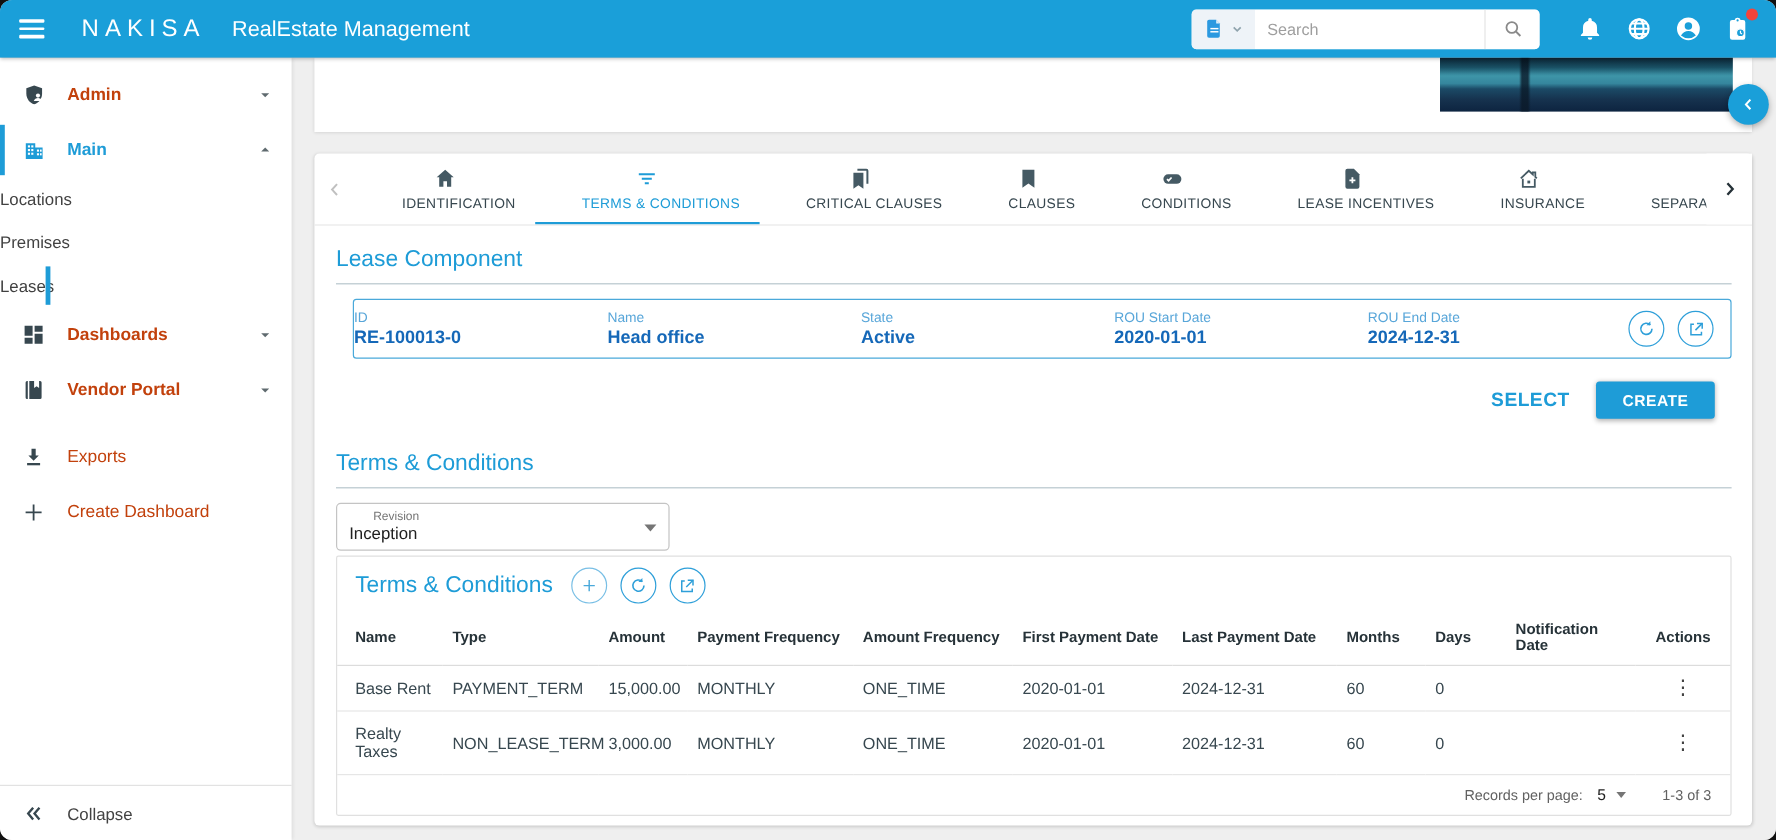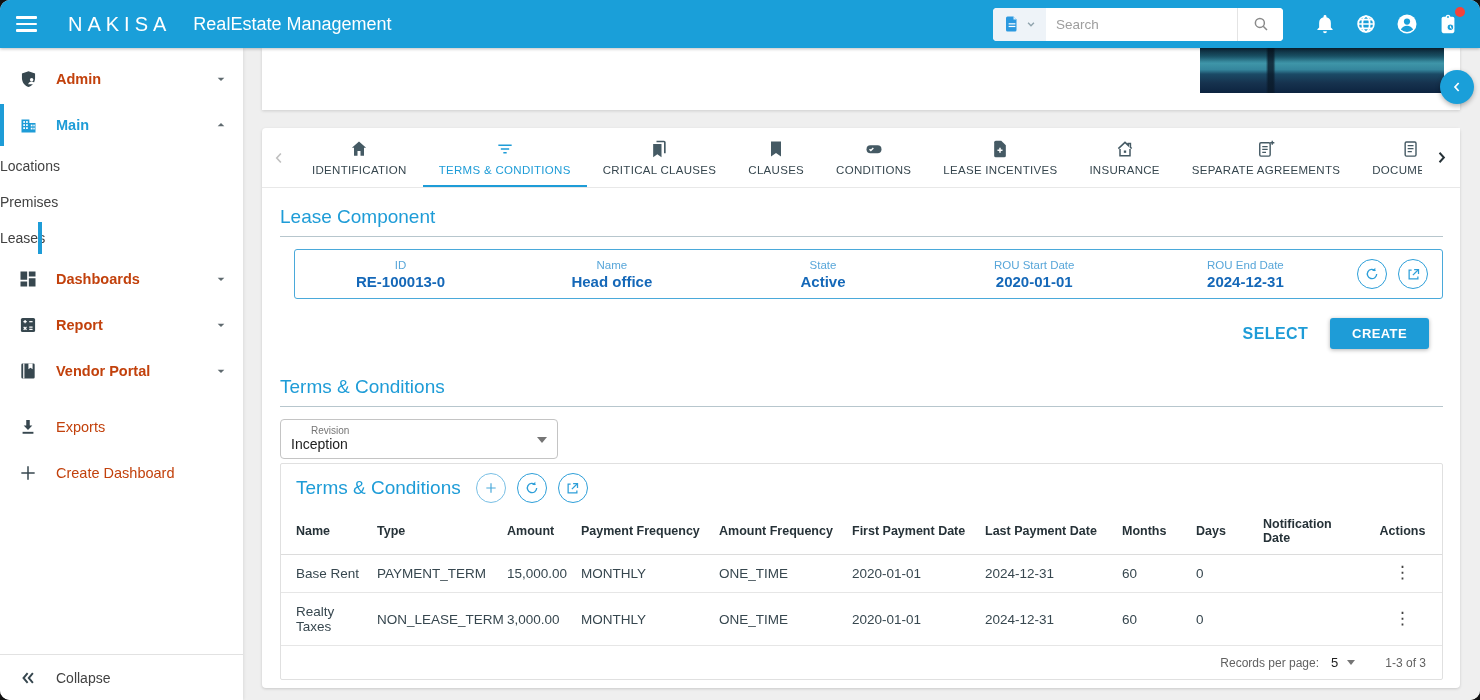--- a/index.html
+++ b/index.html
@@ -54,34 +54,34 @@
   .carousel-btn { position:absolute; top:22px; right:6px; width:34px; height:34px; border-radius:50%; background:#1a9fd9; border:none; color:#fff; box-shadow:0 2px 5px rgba(0,0,0,.3); cursor:pointer; display:flex; align-items:center; justify-content:center; z-index:25; }
 
   .main-card { position:relative; margin:18px 20px 0 19px; height:560px; background:#fff; border-radius:4px; box-shadow:0 1px 3px rgba(0,0,0,.16); }
 
   
   .tabbar { display:flex; align-items:stretch; height:60px; border-bottom:1px solid #e8e8e8; position:relative; }
   .tab-scroll-left { width:34px; display:flex; align-items:center; justify-content:center; color:#c0c0c0; background:none; border:none; flex:none; }
   .tab-scroll-right { position:absolute; right:0; top:0; width:38px; height:59px; display:flex; align-items:center; justify-content:center; color:#263238; background:#fff; border:none; cursor:pointer; }
   .tabs-strip { display:flex; overflow:hidden; flex:1; margin-right:36px; }
   .tab { display:flex; flex-direction:column; align-items:center; justify-content:center; gap:5px; padding:0 16px; border:none; background:none; cursor:pointer; color:#37474f; position:relative; white-space:nowrap; flex:none; }
-  .tab .tlabel { font-size:11.5px; font-weight:500; letter-spacing:.3px; }
+  .tab .tlabel { font-size:11.5px; font-weight:500; letter-spacing:.3px;margin-left:23px; }
   .tab svg { color:#455a64; }
   .tab.active { color:#1e9cd7; }
   .tab.active svg { color:#1e9cd7; }
   .tab.active::after { content:""; position:absolute; left:0; right:0; bottom:0; height:2.5px; background:#1e9cd7; }
 
   .content { padding:18px 17px 0 18px; }
   .section-title { font-size:19px; font-weight:400; color:#1e9cd7; }
   .section-rule { border:none; border-top:1px solid #b7c6cd; margin:8px 0 0; }
 
   
   .lease-card { margin:12px 0 0 14px; height:50px; border:1px solid #4aa9da; border-radius:3px; display:flex; align-items:center; }
   .lease-fields { flex:1; display:flex; }
-  .lfield { flex:1; display:flex; flex-direction:column; align-items:center; justify-content:center; gap:2px; }
+  .lfield { flex:1; display:flex; flex-direction:column; justify-content:center; gap:2px; }
   .lfield .flabel { font-size:11.5px; color:#58a6d9; }
   .lfield .fvalue { font-size:15px; font-weight:700; color:#1568b8; }
   .lease-icons { display:flex; gap:11px; padding:0 14px 0 6px; }
   .circle-btn { width:30px; height:30px; border-radius:50%; border:1.4px solid #2e9fd9; background:#fff; color:#2e9fd9; display:flex; align-items:center; justify-content:center; cursor:pointer; flex:none; }
   .circle-btn.light { border-color:#79bfe5; color:#4aa9da; }
 
   .actions-row { display:flex; justify-content:flex-end; align-items:center; gap:18px; margin-top:19px; padding-right:14px; }
   .select-btn { border:none; background:none; color:#1e9cd7; font-size:16px; font-weight:700; letter-spacing:.4px; cursor:pointer; padding:6px 4px; }
   .create-btn { border:none; background:#1e9cd7; color:#fff; font-size:13px; font-weight:700; letter-spacing:.4px; padding:8px 22px; border-radius:3px; cursor:pointer; box-shadow:0 1px 4px rgba(0,0,0,.3); }
 
@@ -235,35 +235,20 @@
             <svg width="20" height="20" viewBox="0 0 24 24">
               <path fill="#37474f" d="M3 13h8V3H3v10zm0 8h8v-6H3v6zm10 0h8V11h-8v10zm0-18v6h8V3h-8z"></path>
             </svg>
           </span>
         <span class="nlabel">Dashboards</span>
         <svg class="chev" width="16" height="16" viewBox="0 0 24 24">
             <path fill="#5f6a6f" d="M7 10l5 5 5-5z"></path>
           </svg>
       </div>
 
-      <div class="nav-item">
-        <span class="nicon">
-            <svg width="20" height="20" viewBox="0 0 24 24">
-              <rect x="3.5" y="3.5" width="17" height="17" rx="2" fill="#37474f"></rect>
-              <path d="M6.5 8h4M8.5 6v4" stroke="#fff" stroke-width="1.5"></path>
-              <path d="M13.5 8h4" stroke="#fff" stroke-width="1.5"></path>
-              <path d="M13.5 14.6h4M13.5 17.2h4" stroke="#fff" stroke-width="1.5"></path>
-              <path d="M6.8 14.3l3.4 3.4M10.2 14.3l-3.4 3.4" stroke="#fff" stroke-width="1.5"></path>
-            </svg>
-          </span>
-        <span class="nlabel">Report</span>
-        <svg class="chev" width="16" height="16" viewBox="0 0 24 24">
-            <path fill="#5f6a6f" d="M7 10l5 5 5-5z"></path>
-          </svg>
-      </div>
 
       <div class="nav-item">
         <span class="nicon">
             <svg width="20" height="20" viewBox="0 0 24 24">
               <path fill="#37474f" d="M5.5 3h13A1.5 1.5 0 0 1 20 4.5v15a1.5 1.5 0 0 1-1.5 1.5h-13A1.5 1.5 0 0 1 4 19.5v-15A1.5 1.5 0 0 1 5.5 3z"></path>
               <rect x="6.2" y="3" width="1.5" height="18" fill="#fff"></rect>
               <path d="M12.5 3v7l2.5-1.8L17.5 10V3z" fill="#fff"></path>
             </svg>
           </span>
         <span class="nlabel">Vendor Portal</span>

